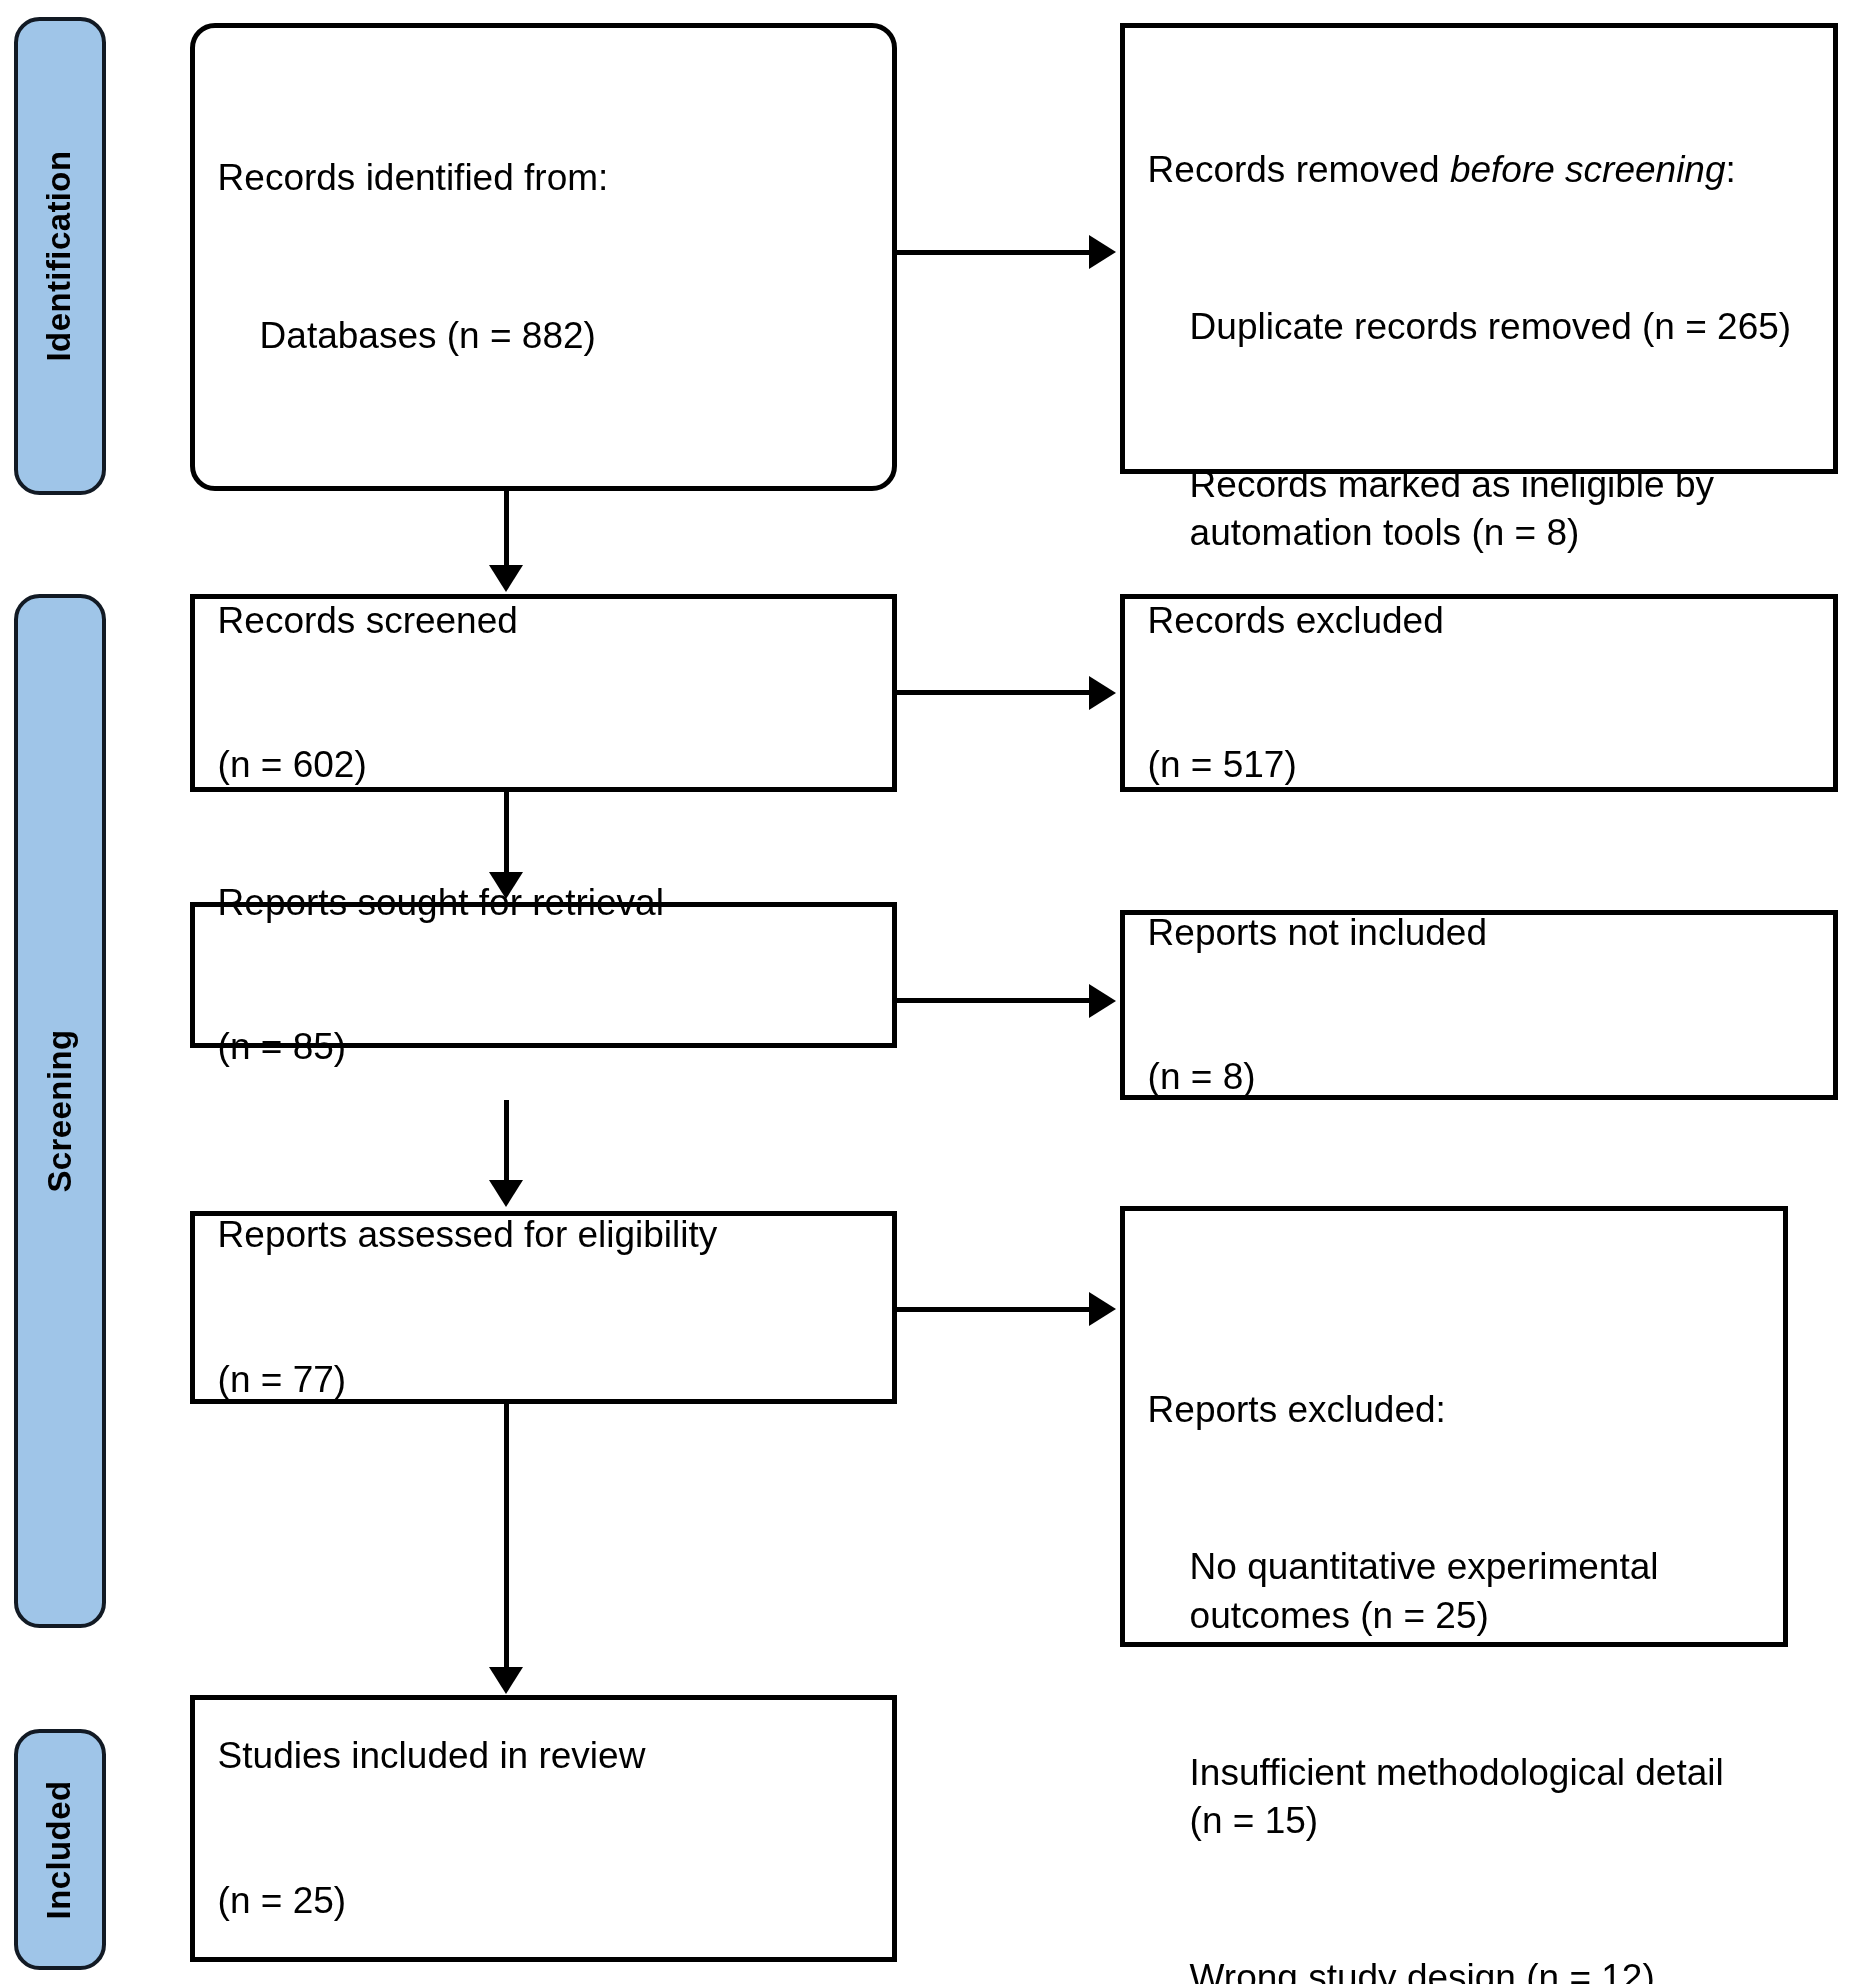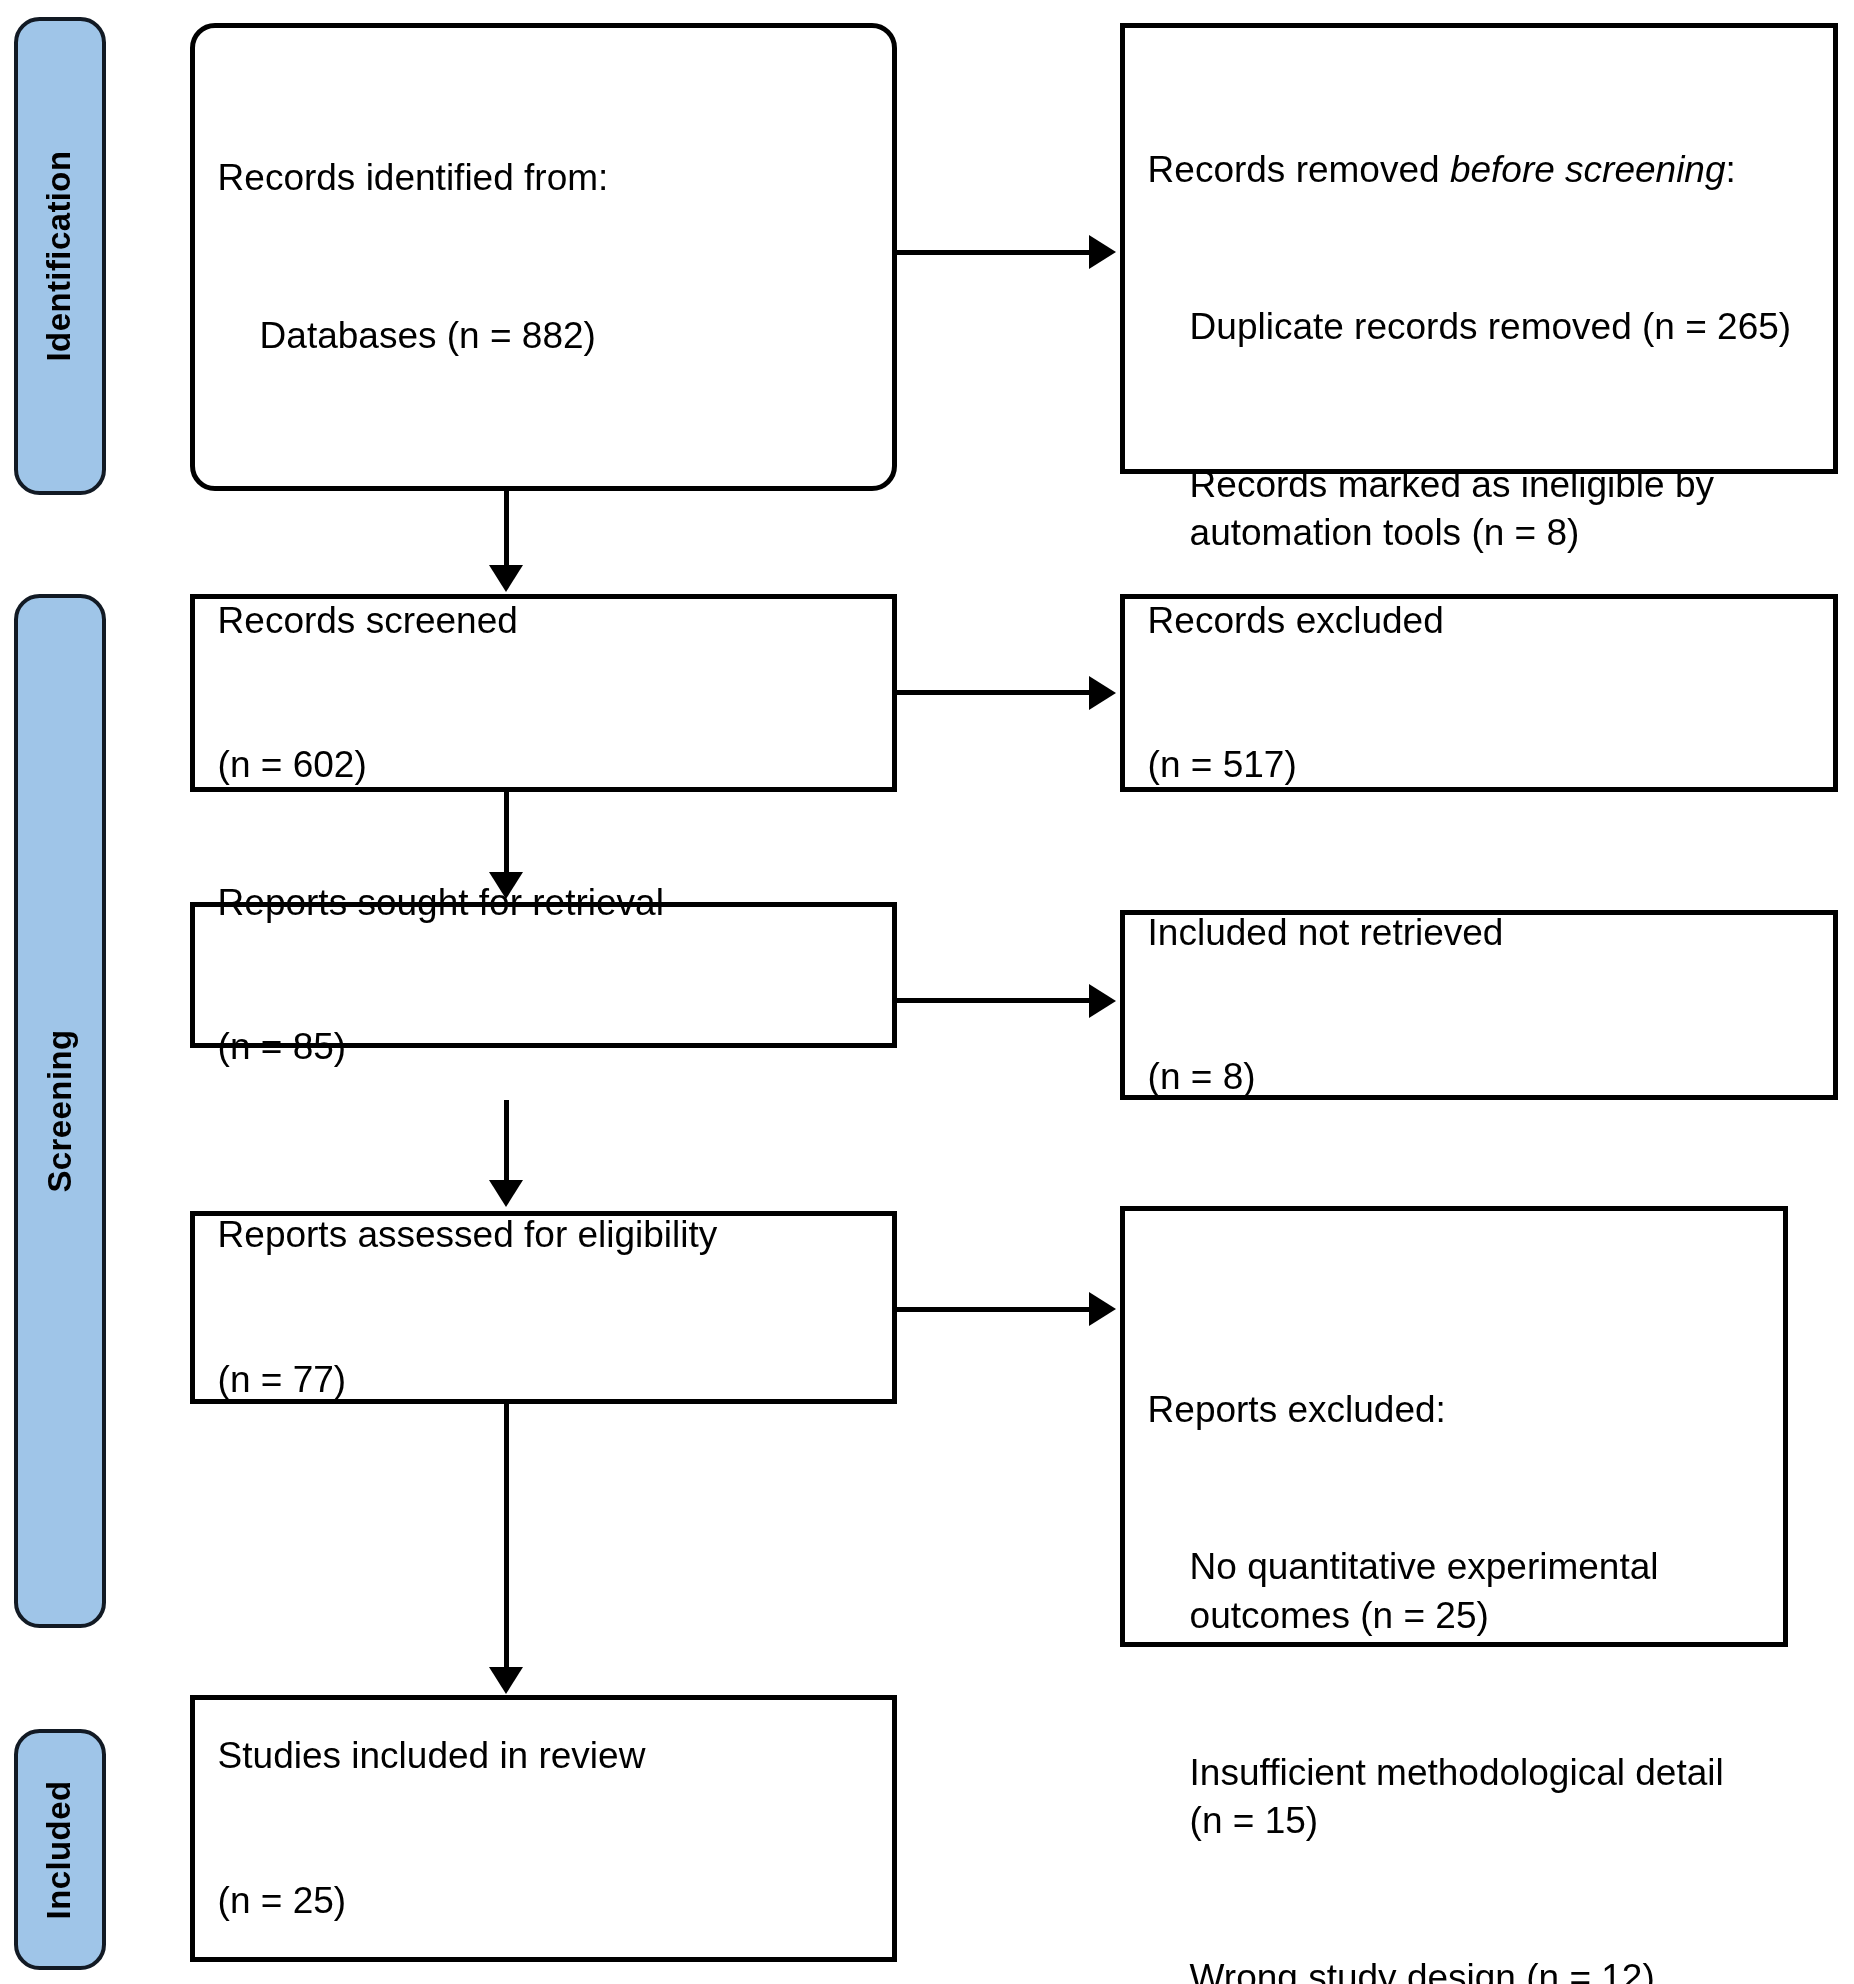--- a/index.html
+++ b/index.html
@@ -159,21 +159,21 @@
       <span class="box-title">Reports sought for retrieval</span>
       <span class="box-title">(n = 85)</span>
     </div>
   </div>
 
   <div class="h-line" style="left:897px; top:998px; width:192px;"></div>
   <div class="arrow-right" style="left:1089px; top:984px;"></div>
 
   <div class="flow-box" style="left:1120px; top:910px; width:718px; height:190px;">
     <div class="box-text">
-      <span class="box-title">Included not retrieved</span>
+      <span class="box-title">Reports not included</span>
       <span class="box-title">(n = 8)</span>
     </div>
   </div>
 
   <div class="v-line" style="left:504px; top:1100px; width:5.3px; height:85px;"></div>
   <div class="arrow-down" style="left:489px; top:1180px;"></div>
 
   <div class="flow-box" style="left:190px; top:1211px; width:707px; height:193px;">
     <div class="box-text">
       <span class="box-title">Reports assessed for eligibility</span>

